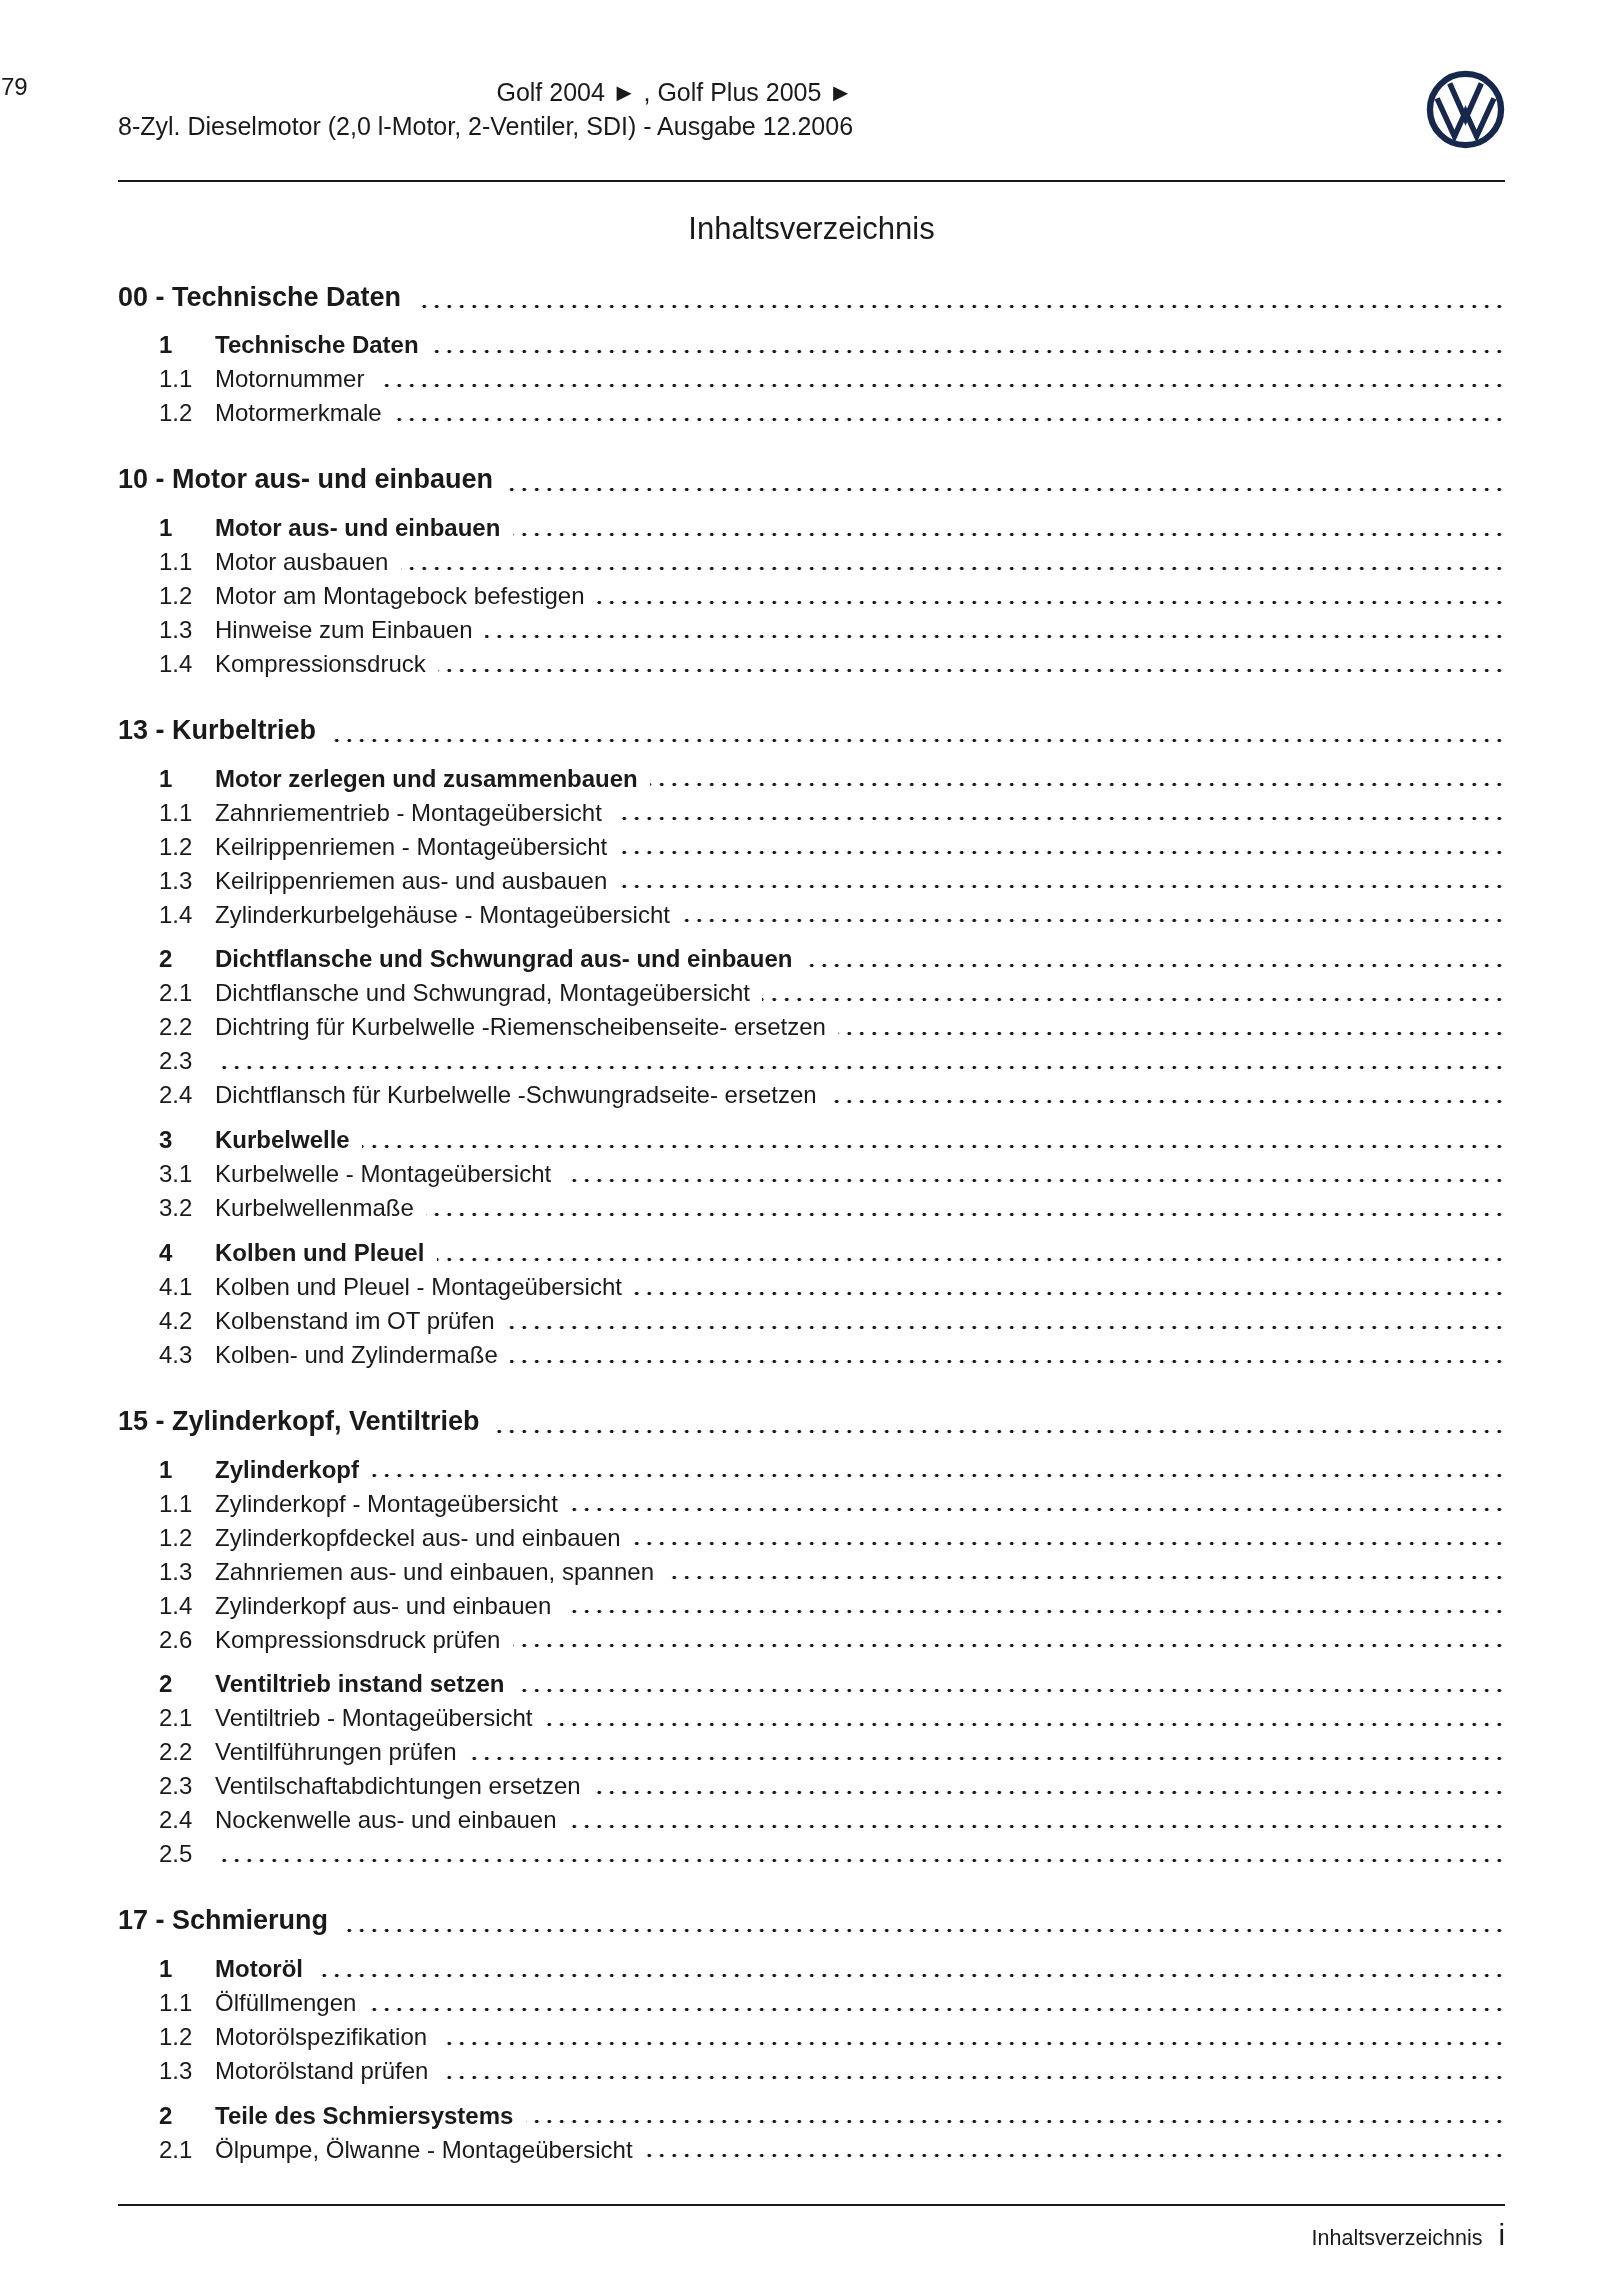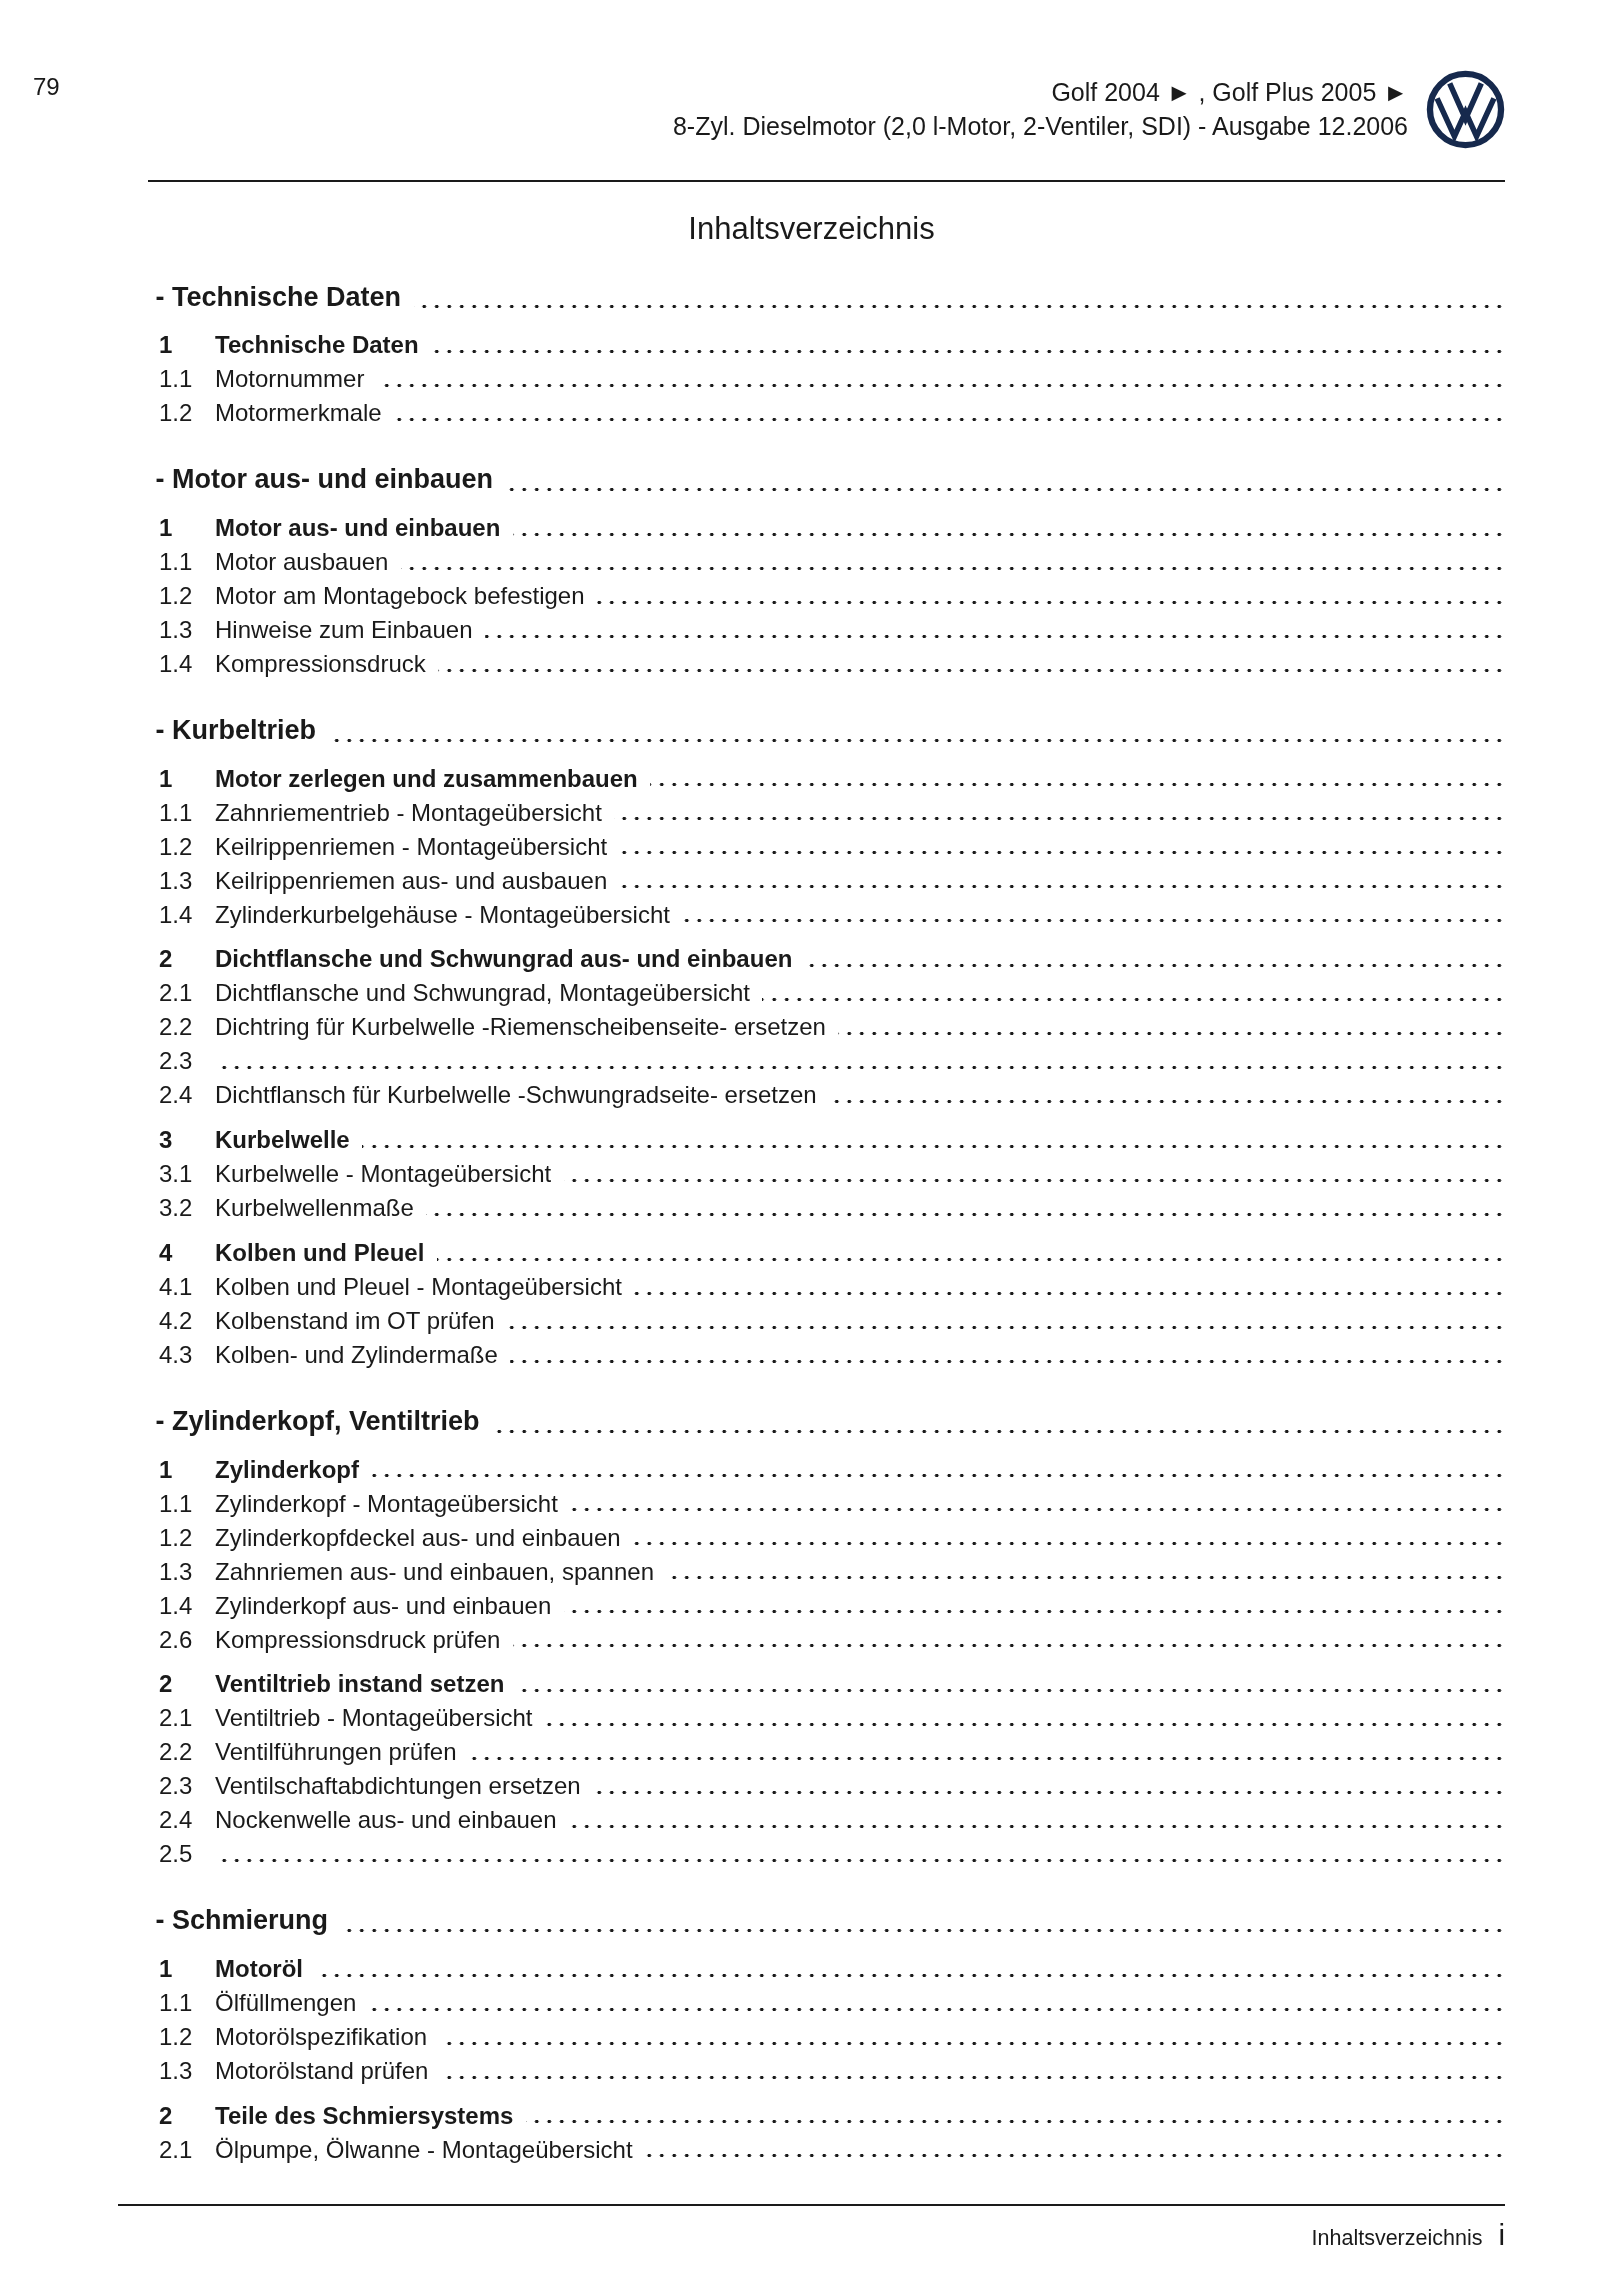--- a/index.html
+++ b/index.html
@@ -15,21 +15,21 @@
   }
   .page {
     position: absolute;
     inset: 0;
     padding: 70px 115px 0 118px;
   }
 
   
   .header {
     display: flex;
-    justify-content: flex-end;
+    justify-content: space-between;
     align-items: flex-start;
     gap: 18px;
     min-height: 90px;
   }
   .header-text {
     text-align: right;
     font-size: 25px;
     line-height: 34px;
     padding-top: 5.4px;
   }
@@ -69,25 +69,24 @@
   .toc-row .label,
   .toc-row .page {
     background: #ffffff;
   }
   .toc-row .fill {
     flex: 1 1 auto;
     min-width: 10.7px;
   }
   .toc-row .label { padding-right: 12.5px; }
   .toc-row .page {
-    padding-left: 8px;
+    padding-left: 1px;
     width: 66px;
     flex: 0 0 auto;
     text-align: right;
-    margin-left: 25px;
   }
   .section-row {
     font-size: 27px;
     font-weight: 700;
     line-height: 41px;
     margin-top: 29px;
     margin-bottom: 3.6px;
   }
   .entry-row {
     font-size: 24px;

